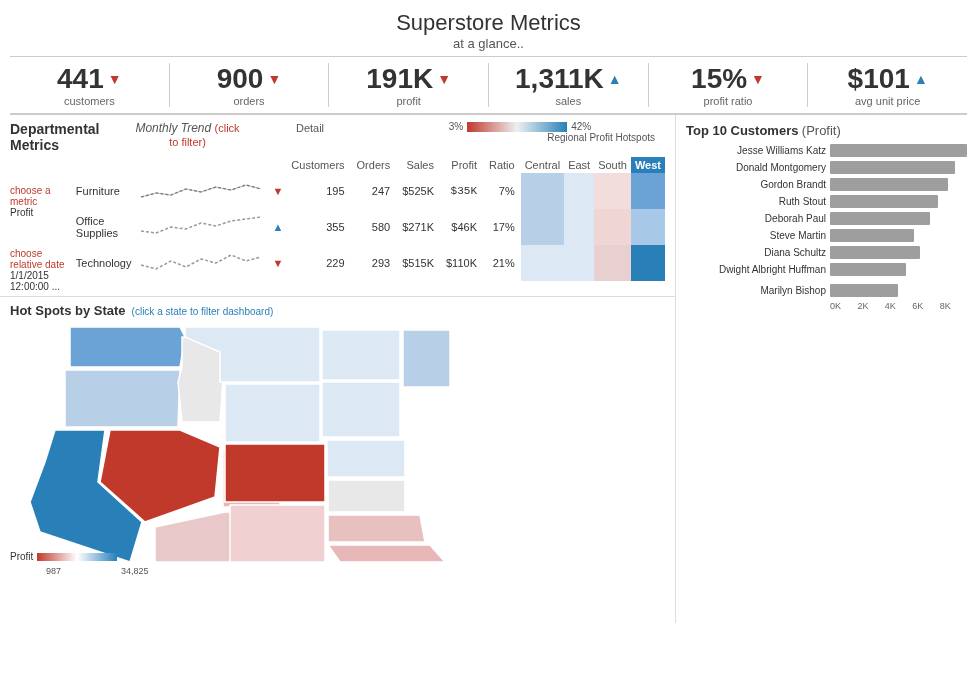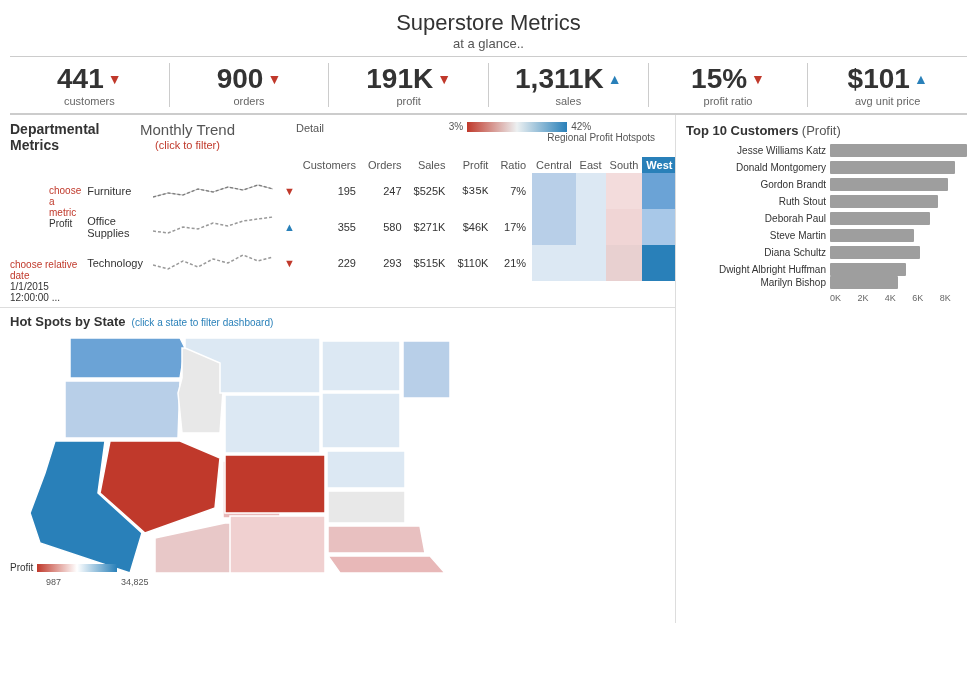--- a/index.html
+++ b/index.html
@@ -68,41 +68,41 @@
 
 <div style="display:flex; height:508px;">
 
   <div style="flex:1; display:flex; flex-direction:column; overflow:hidden;">
 
     <div style="border-bottom:1px solid #ddd; padding:6px 10px 4px; position:relative;">
 
       <div style="display:flex; align-items:flex-start; gap:0;">
         <div style="font-size:14px; font-weight:bold; color:#333; width:120px; flex-shrink:0;">Departmental Metrics</div>
         <div style="flex:1; text-align:center;">
-          <span style="font-size:15px; color:#555;">Monthly Trend</span>
+          <span style="font-size:12px; color:#555;font-style:italic;">Monthly Trend</span>
           <span style="font-size:11px; color:#c0392b; cursor:pointer;">(click to filter)</span>
         </div>
         <div style="width:130px; text-align:center;">
           <span style="font-size:11px; color:#555;">Detail</span>
         </div>
 
         <div style="width:290px; text-align:center;">
           <div style="display:flex; align-items:center; justify-content:center; gap:4px; font-size:10px;">
             <span style="color:#555;">3%</span>
             <div style="width:100px; height:10px; background:linear-gradient(to right, #c0392b, #ecf0f1, #2980b9); display:inline-block;"></div>
             <span style="color:#555;">42%</span>
           </div>
           <div style="font-size:10px; color:#555; text-align:right; padding-right:10px;">Regional Profit Hotspots</div>
         </div>
       </div>
 
       <div style="display:flex; margin-top:4px;">
 
         <div style="width:110px; padding-top:28px;">
-          <div style="margin-bottom:30px;margin-left:39px;">
+          <div style="margin-bottom:30px;">
             <div style="font-size:10px; color:#c0392b; cursor:pointer;">choose a metric</div>
             <div style="font-size:10px; color:#333;">Profit</div>
           </div>
           <div>
             <div style="font-size:10px; color:#c0392b; cursor:pointer;">choose relative date</div>
             <div style="font-size:10px; color:#333;">1/1/2015 12:00:00 ...</div>
           </div>
         </div>
 
         <div style="flex:1;">
@@ -276,21 +276,21 @@
         <div style="background:#9e9e9e; height:13px; width:100px; border-radius:1px;"></div>
       </div>
       <div style="display:flex; align-items:center; margin-bottom:4px; gap:4px;">
         <div style="font-size:10px; text-align:right; width:140px; color:#333; flex-shrink:0;">Steve Martin</div>
         <div style="background:#9e9e9e; height:13px; width:84px; border-radius:1px;"></div>
       </div>
       <div style="display:flex; align-items:center; margin-bottom:4px; gap:4px;">
         <div style="font-size:10px; text-align:right; width:140px; color:#333; flex-shrink:0;">Diana Schultz</div>
         <div style="background:#9e9e9e; height:13px; width:90px; border-radius:1px;"></div>
       </div>
-      <div style="display:flex; align-items:center; margin-bottom:0; gap:4px;">
+      <div style="display:flex; align-items:center; margin-bottom:8px; gap:4px;">
         <div style="font-size:10px; text-align:right; width:140px; color:#333; flex-shrink:0;">Dwight Albright Huffman</div>
         <div style="background:#9e9e9e; height:13px; width:76px; border-radius:1px;"></div>
       </div>
       <div style="display:flex; align-items:center; margin-bottom:4px; gap:4px;">
         <div style="font-size:10px; text-align:right; width:140px; color:#333; flex-shrink:0;">Marilyn Bishop</div>
         <div style="background:#9e9e9e; height:13px; width:68px; border-radius:1px;"></div>
       </div>
 
       <div style="display:flex; margin-left:144px; margin-top:4px; font-size:9px; color:#666; gap:0;">
         <span style="width:34px; text-align:left;">0K</span>

